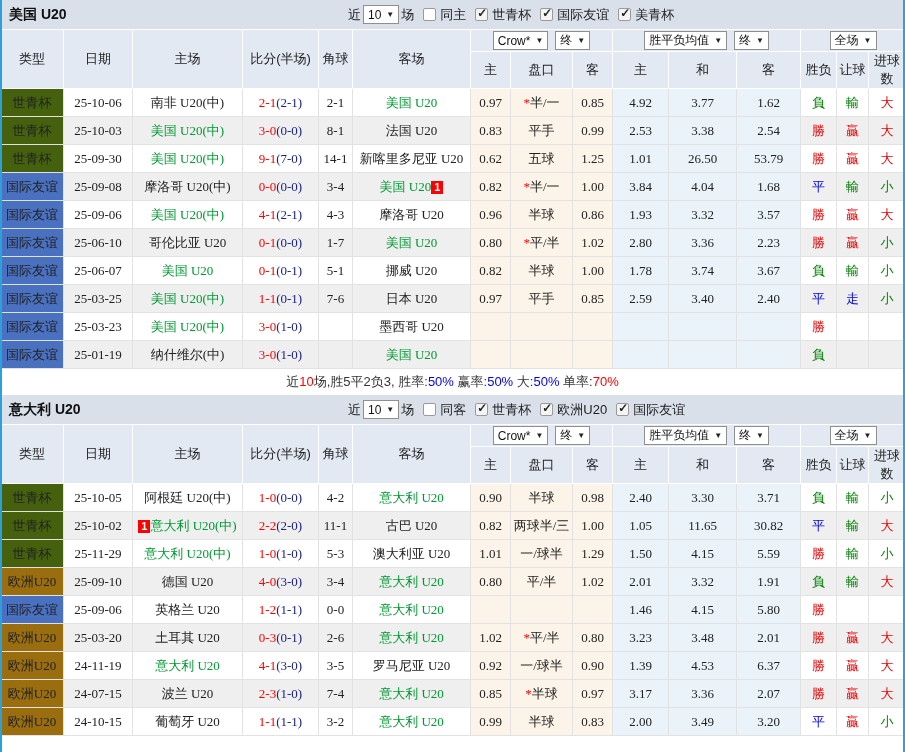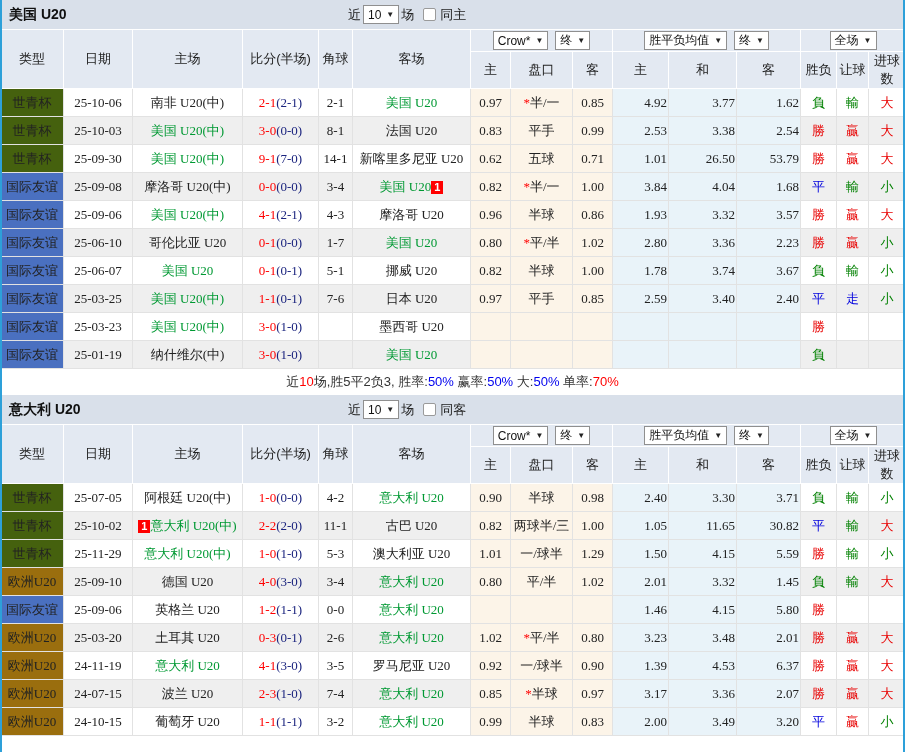--- a/index.html
+++ b/index.html
@@ -33,21 +33,21 @@
   table.grid th { background:#e3e9f2; border:1px solid #fff; font-weight:normal; font-size:13px; color:#222; padding:0; }
   tr.h1 th { height:22px; }
   tr.h2 th { height:20px; }
   .hdr-flex { display:flex; align-items:center; justify-content:center; gap:7px; }
   table.grid td { height:28px; border:1px solid #e2e2e2; padding:0 1px; font-size:13px; color:#222;
                   font-family:"Liberation Serif", serif; overflow:hidden; white-space:nowrap; }
   tbody tr:nth-child(even) td { background:#efefef; }
   td.type { color:#fff; font-size:13px; font-family:"Liberation Sans", sans-serif; border:none; border-bottom:2px solid #fff; border-right:2px solid #fff; }
   td.date, td.corner { color:#333; }
   td.odds-col { background:#fcf4e8 !important; }
-  td.avg-col { background:#e9f3f9 !important;text-align:right; }
+  td.avg-col { background:#e9f3f9 !important; }
   .ft { color:#ff0000; } .ht { color:#1a237e; }
   .team-green { color:#009933; }
   .hcp { color:#1a237e; }
   .star { color:#ff0000; }
   .badge1 { display:inline-block; background:#ff0000; color:#fff; font-size:11px; font-weight:bold; line-height:13px; padding:0 3px; font-family:"Liberation Sans", sans-serif; }
   td.res { font-size:14px; font-family:"Liberation Sans", sans-serif; }
 
   .summary { height:26px; line-height:25px; text-align:center; font-size:13px; background:#fff; }
   .summary span { white-space:pre; }
 </style>
@@ -61,20 +61,21 @@
       <span class="team-title">美国 U20</span>
       <span class="controls">
         <span class="ctl-text near">近</span>
         <span class="sel count-sel">
               <span class="sel-text">10</span>
               <span class="arrow">▼</span>
             </span>
         <span class="ctl-text matches">场</span>
         <span class="cb same-cb"></span>
         <span class="ctl-text same-label">同主</span>
+        <span class="comps"><span class="cb checked"></span><span class="ctl-text">世青杯</span><span class="cb checked"></span><span class="ctl-text">国际友谊</span><span class="cb checked"></span><span class="ctl-text">美青杯</span></span>
       </span>
     </div>
     <table class="grid">
       <colgroup>
         <col style="width:63px">
             <col style="width:69px">
             <col style="width:110px">
             <col style="width:76px">
             <col style="width:34px">
             <col style="width:118px">
@@ -180,21 +181,21 @@
 
   <tr>
     <td class="type" style="background: rgb(69, 97, 14);">世青杯</td>
     <td class="date">25-09-30</td>
     <td class="team home"><span class="team-green" style="color: rgb(0, 153, 51);">美国 U20(中)</span></td>
     <td class="score"><span class="ft" style="color: rgb(255, 0, 0);">9-1</span><span class="ht" style="color: rgb(26, 35, 126);">(7-0)</span></td>
     <td class="corner">14-1</td>
     <td class="team away"><span class="">新喀里多尼亚 U20</span></td>
     <td class="odds-col num">0.62</td>
     <td class="odds-col hcp">五球</td>
-    <td class="odds-col num">0.71</td>
+    <td class="odds-col num">1.25</td>
     <td class="avg-col num">1.01</td>
     <td class="avg-col num">26.50</td>
     <td class="avg-col num">53.79</td>
     <td class="res" style="color: rgb(232, 0, 0);">勝</td>
     <td class="res" style="color: rgb(232, 0, 0);">贏</td>
     <td class="res" style="color: rgb(232, 0, 0);">大</td>
   </tr>
 
   <tr>
     <td class="type" style="background: rgb(74, 112, 192);">国际友谊</td>
@@ -331,20 +332,21 @@
       <span class="team-title">意大利 U20</span>
       <span class="controls">
         <span class="ctl-text near">近</span>
         <span class="sel count-sel">
               <span class="sel-text">10</span>
               <span class="arrow">▼</span>
             </span>
         <span class="ctl-text matches">场</span>
         <span class="cb same-cb"></span>
         <span class="ctl-text same-label">同客</span>
+        <span class="comps"><span class="cb checked"></span><span class="ctl-text">世青杯</span><span class="cb checked"></span><span class="ctl-text">欧洲U20</span><span class="cb checked"></span><span class="ctl-text">国际友谊</span></span>
       </span>
     </div>
     <table class="grid">
       <colgroup>
         <col style="width:63px">
             <col style="width:69px">
             <col style="width:110px">
             <col style="width:76px">
             <col style="width:34px">
             <col style="width:118px">
@@ -407,21 +409,21 @@
           <th>和</th>
           <th>客</th>
           <th>胜负</th>
           <th>让球</th>
           <th>进球数</th>
         </tr>
       </thead>
       <tbody>
   <tr>
     <td class="type" style="background: rgb(69, 97, 14);">世青杯</td>
-    <td class="date">25-07-05</td>
+    <td class="date">25-10-05</td>
     <td class="team home"><span class="">阿根廷 U20(中)</span></td>
     <td class="score"><span class="ft" style="color: rgb(255, 0, 0);">1-0</span><span class="ht" style="color: rgb(26, 35, 126);">(0-0)</span></td>
     <td class="corner">4-2</td>
     <td class="team away"><span class="team-green" style="color: rgb(0, 153, 51);">意大利 U20</span></td>
     <td class="odds-col num">0.90</td>
     <td class="odds-col hcp">半球</td>
     <td class="odds-col num">0.98</td>
     <td class="avg-col num">2.40</td>
     <td class="avg-col num">3.30</td>
     <td class="avg-col num">3.71</td>
@@ -471,21 +473,21 @@
     <td class="date">25-09-10</td>
     <td class="team home"><span class="">德国 U20</span></td>
     <td class="score"><span class="ft" style="color: rgb(255, 0, 0);">4-0</span><span class="ht" style="color: rgb(26, 35, 126);">(3-0)</span></td>
     <td class="corner">3-4</td>
     <td class="team away"><span class="team-green" style="color: rgb(0, 153, 51);">意大利 U20</span></td>
     <td class="odds-col num">0.80</td>
     <td class="odds-col hcp">平/半</td>
     <td class="odds-col num">1.02</td>
     <td class="avg-col num">2.01</td>
     <td class="avg-col num">3.32</td>
-    <td class="avg-col num">1.45</td>
+    <td class="avg-col num">1.91</td>
     <td class="res" style="color: rgb(0, 128, 0);">負</td>
     <td class="res" style="color: rgb(0, 128, 0);">輸</td>
     <td class="res" style="color: rgb(232, 0, 0);">大</td>
   </tr>
 
   <tr>
     <td class="type" style="background: rgb(74, 112, 192);">国际友谊</td>
     <td class="date">25-09-06</td>
     <td class="team home"><span class="">英格兰 U20</span></td>
     <td class="score"><span class="ft" style="color: rgb(255, 0, 0);">1-2</span><span class="ht" style="color: rgb(26, 35, 126);">(1-1)</span></td>

